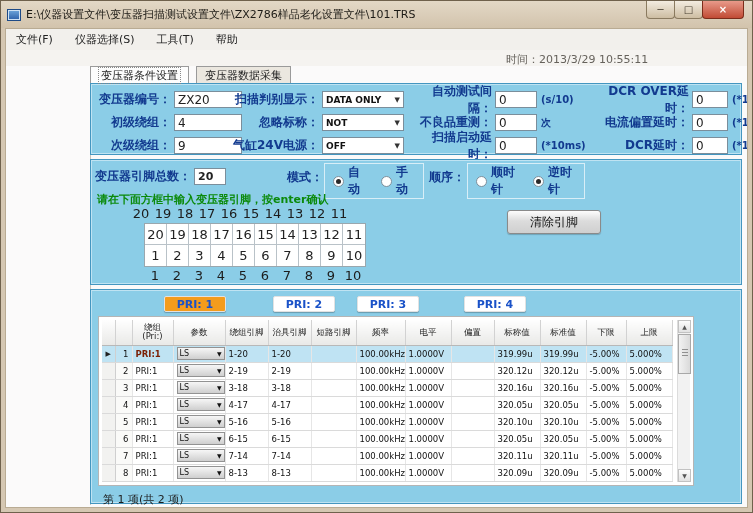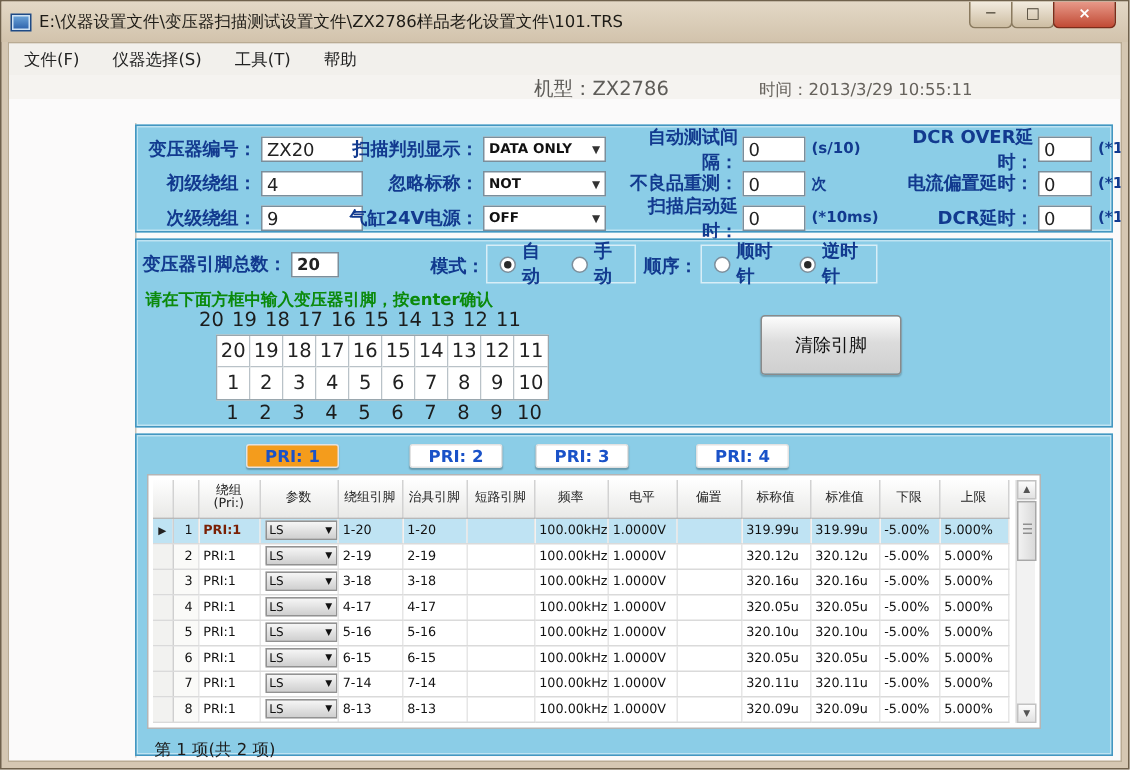--- a/index.html
+++ b/index.html
@@ -57,21 +57,21 @@
 .col1 { left:4px; }   .col1 .flabel { width:76px; } .col1 .finput { width:68px; }
 .col2 { left:88px; }  .col2 .flabel { width:140px; } .col2 .fselect { width:82px; }
 .col3 { left:322px; } .col3 .flabel { width:79px; } .col3 .finput { width:42px; }
 .col4 { left:478px;margin-left:36px; } .col4 .flabel { width:84px; } .col4 .finput { width:36px; }
 
 .pin-total-row { position:absolute; left:4px; top:6px; display:flex; align-items:center; height:20px; }
 .pin-total-row .flabel { width:96px; }
 .pin-total-row .finput { width:32px; font-size:11px; font-weight:bold; }
 .mode-label { position:absolute; left:196px; top:9px; }
 .order-label { position:absolute; left:338px; top:9px; }
-.radio-box { position:absolute; top:3px; height:26px; border:1px solid #d8eef7;
+.radio-box { position:absolute; top:3px; height:36px; border:1px solid #d8eef7;
   display:flex; align-items:center; padding:0 8px; gap:14px; }
 .mode-box { left:233px; width:100px; }
 .order-box { left:376px; width:118px; }
 .radio-item { display:flex; align-items:center; gap:4px; }
 .radio { width:11px; height:11px; border-radius:50%; background:#fff; border:1px solid #7d8f9c;
   position:relative; flex:0 0 auto; }
 .radio.checked::after { content:""; position:absolute; left:2px; top:2px; width:5px; height:5px;
   border-radius:50%; background:#2a2a2a; }
 .radio-label { font-size:12px; font-weight:bold; color:#123a8f; }
 .pin-hint { position:absolute; left:6px; top:32px; font-size:11px; font-weight:bold; color:#0b8a0b; }
@@ -81,21 +81,21 @@
 .bottom-labs { left:53px; top:108px; }
 .pin-grid { position:absolute; left:53px; top:63px; border:1px solid #9aa7ae; background:#fff; }
 .pin-row { display:flex; }
 .pin-cell { width:22px; height:21px; border-right:1px solid #b9c2c8; border-bottom:1px solid #b9c2c8;
   display:flex; align-items:center; justify-content:center; font-size:13px; color:#222; background:#fff; }
 .pin-row:last-child .pin-cell { border-bottom:none; }
 .pin-cell:last-child { border-right:none; }
 .gray-btn { position:absolute; background:linear-gradient(#fdfdfd,#dcdcdc 45%,#cfcfcf);
   border:1px solid #8a8a8a; border-radius:3px; font-size:12px; color:#111;
   display:flex; align-items:center; justify-content:center; box-shadow:0 1px 1px rgba(0,0,0,.2); }
-.btn-clear { left:416px; top:50px; width:94px; height:40px; }
+.btn-clear { left:416px; top:50px; width:94px; height:24px; }
 .btn-update { left:410px; top:86px; width:112px; height:24px; }
 
 .pri-btn { position:absolute; top:6px; width:62px; height:16px; background:#fff;
   border:1px solid #e2e2e2; border-radius:2px; display:flex; align-items:center; justify-content:center;
   font-size:11px; font-weight:bold; color:#1a52c8; box-shadow:0 1px 1px rgba(0,0,0,.25); }
 .pri-btn.active { background:#f49c1c; }
 .pri1 { left:73px; } .pri2 { left:182px; } .pri3 { left:266px; } .pri4 { left:373px; }
 
 .table-wrap { position:absolute; left:7px; top:26px; width:596px; height:170px; background:#fff;
   border:1px solid #b5b5b5; padding:3px; }
@@ -141,24 +141,31 @@
 
   <div class="client">
     <div class="menubar" id="menubar">
         <div class="menu-item">文件(F)</div>
         <div class="menu-item">仪器选择(S)</div>
         <div class="menu-item">工具(T)</div>
         <div class="menu-item">帮助</div>
       </div>
 
     <div class="infobar">
-      <div class="model-text"><span>机型：</span><span>ZX2786</span></div>
       <div class="time-text"><span>时间：</span><span>2013/3/29 10:55:11</span></div>
     </div>
 
+    <div class="tabstrip">
+      <div class="tab tab1 active">
+        <span class="tab-label">变压器条件设置</span>
+      </div>
+      <div class="tab tab2">
+        <span class="tab-label">变压器数据采集</span>
+      </div>
+    </div>
     <div class="tabpage-edge"></div>
 
     <div class="panel panel1" id="panel1">
         <div class="fcol col1">
           <div class="frow">
             <span class="flabel">变压器编号：</span>
             <div class="finput">ZX20</div>
           </div>
           <div class="frow">
             <span class="flabel">初级绕组：</span>

